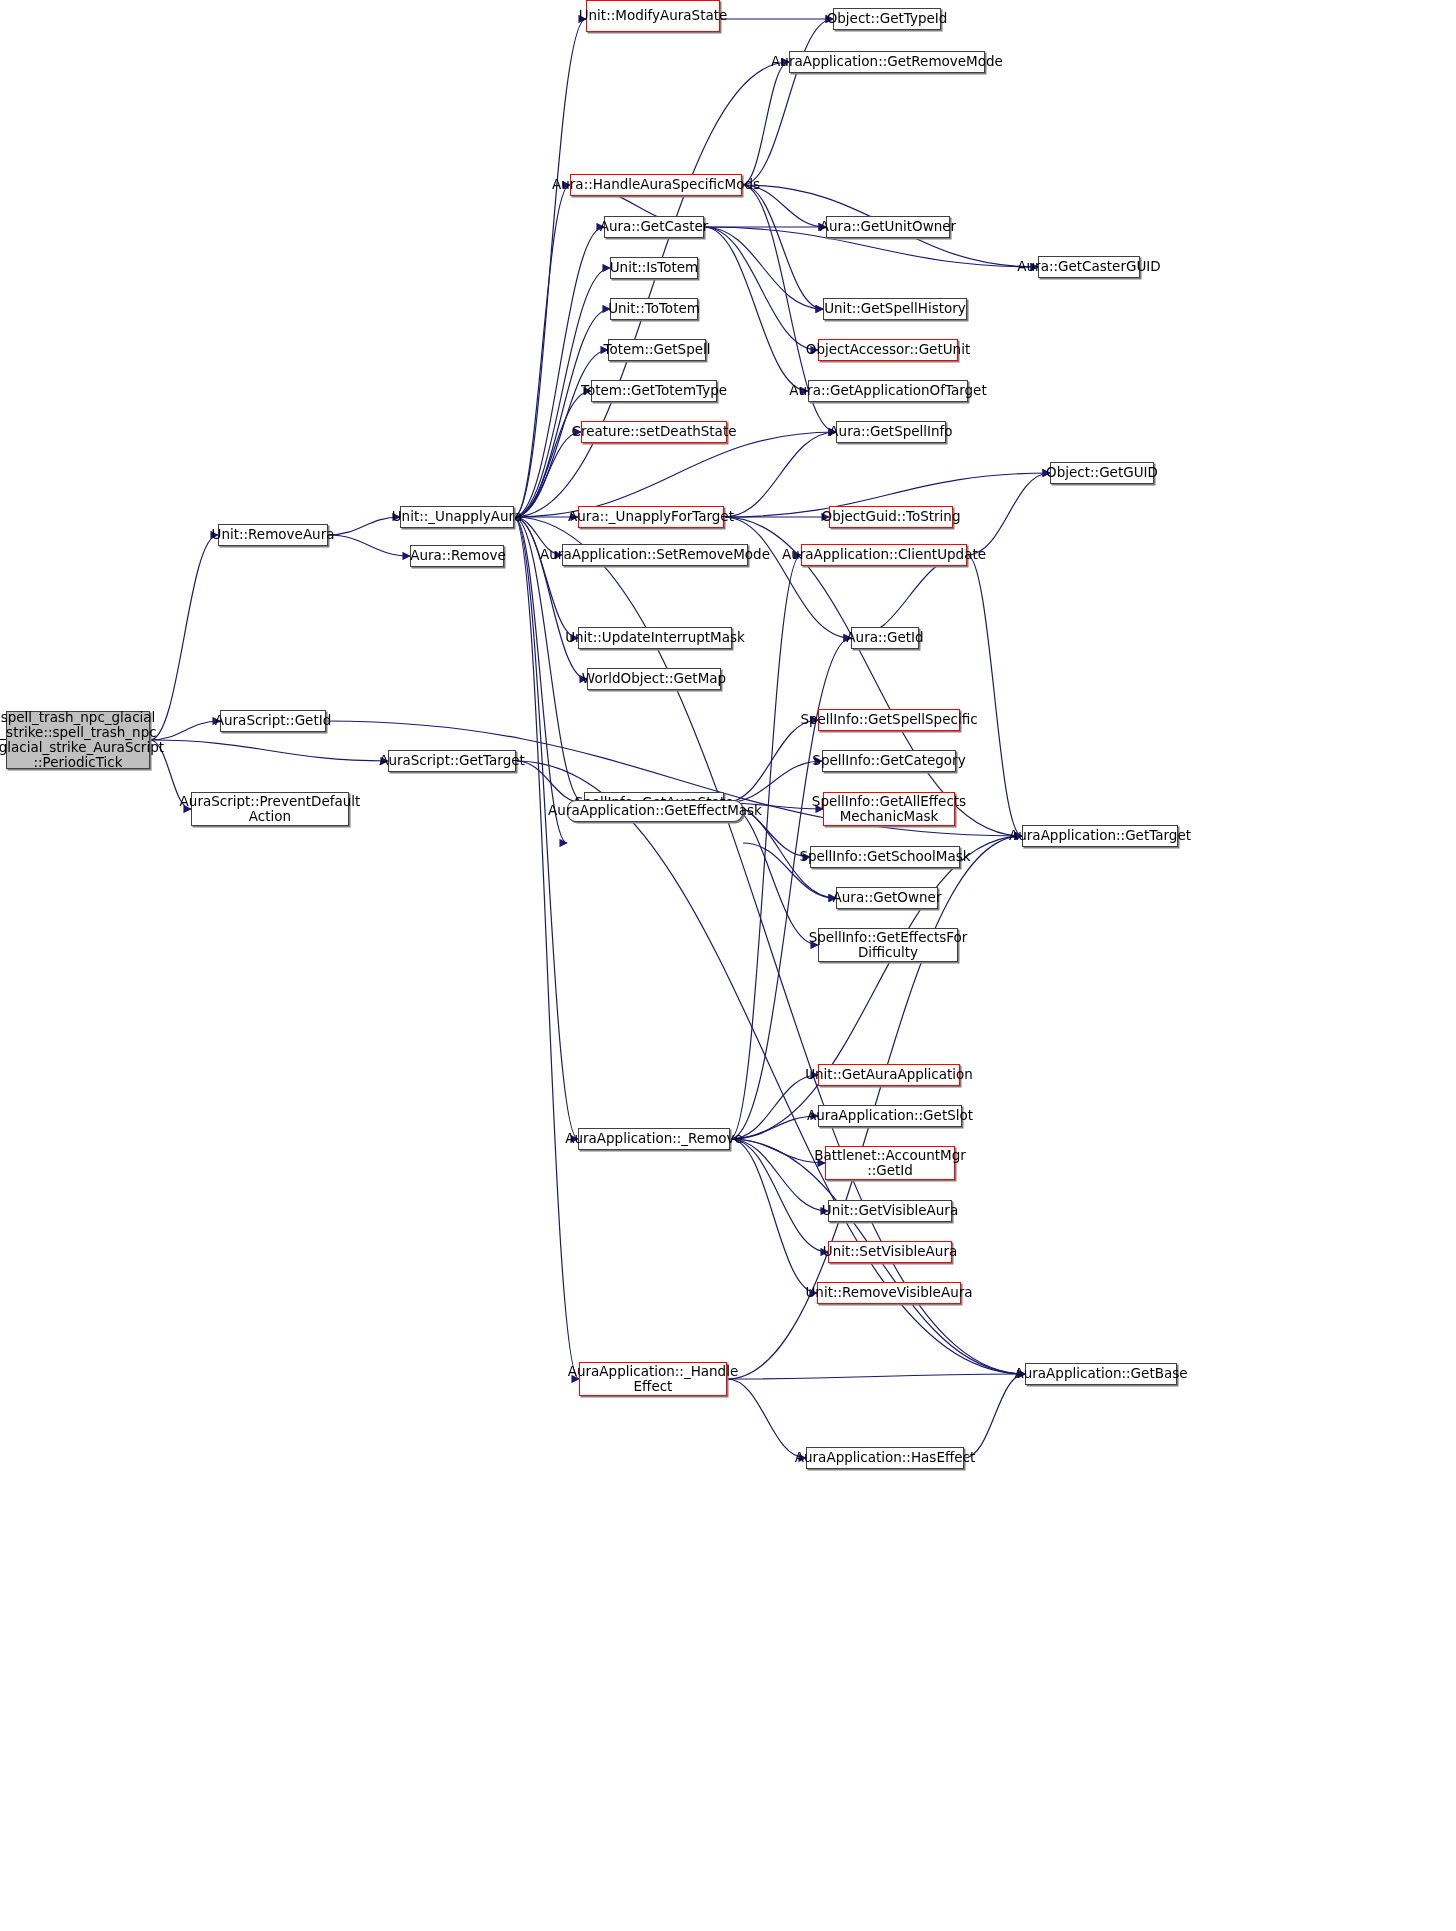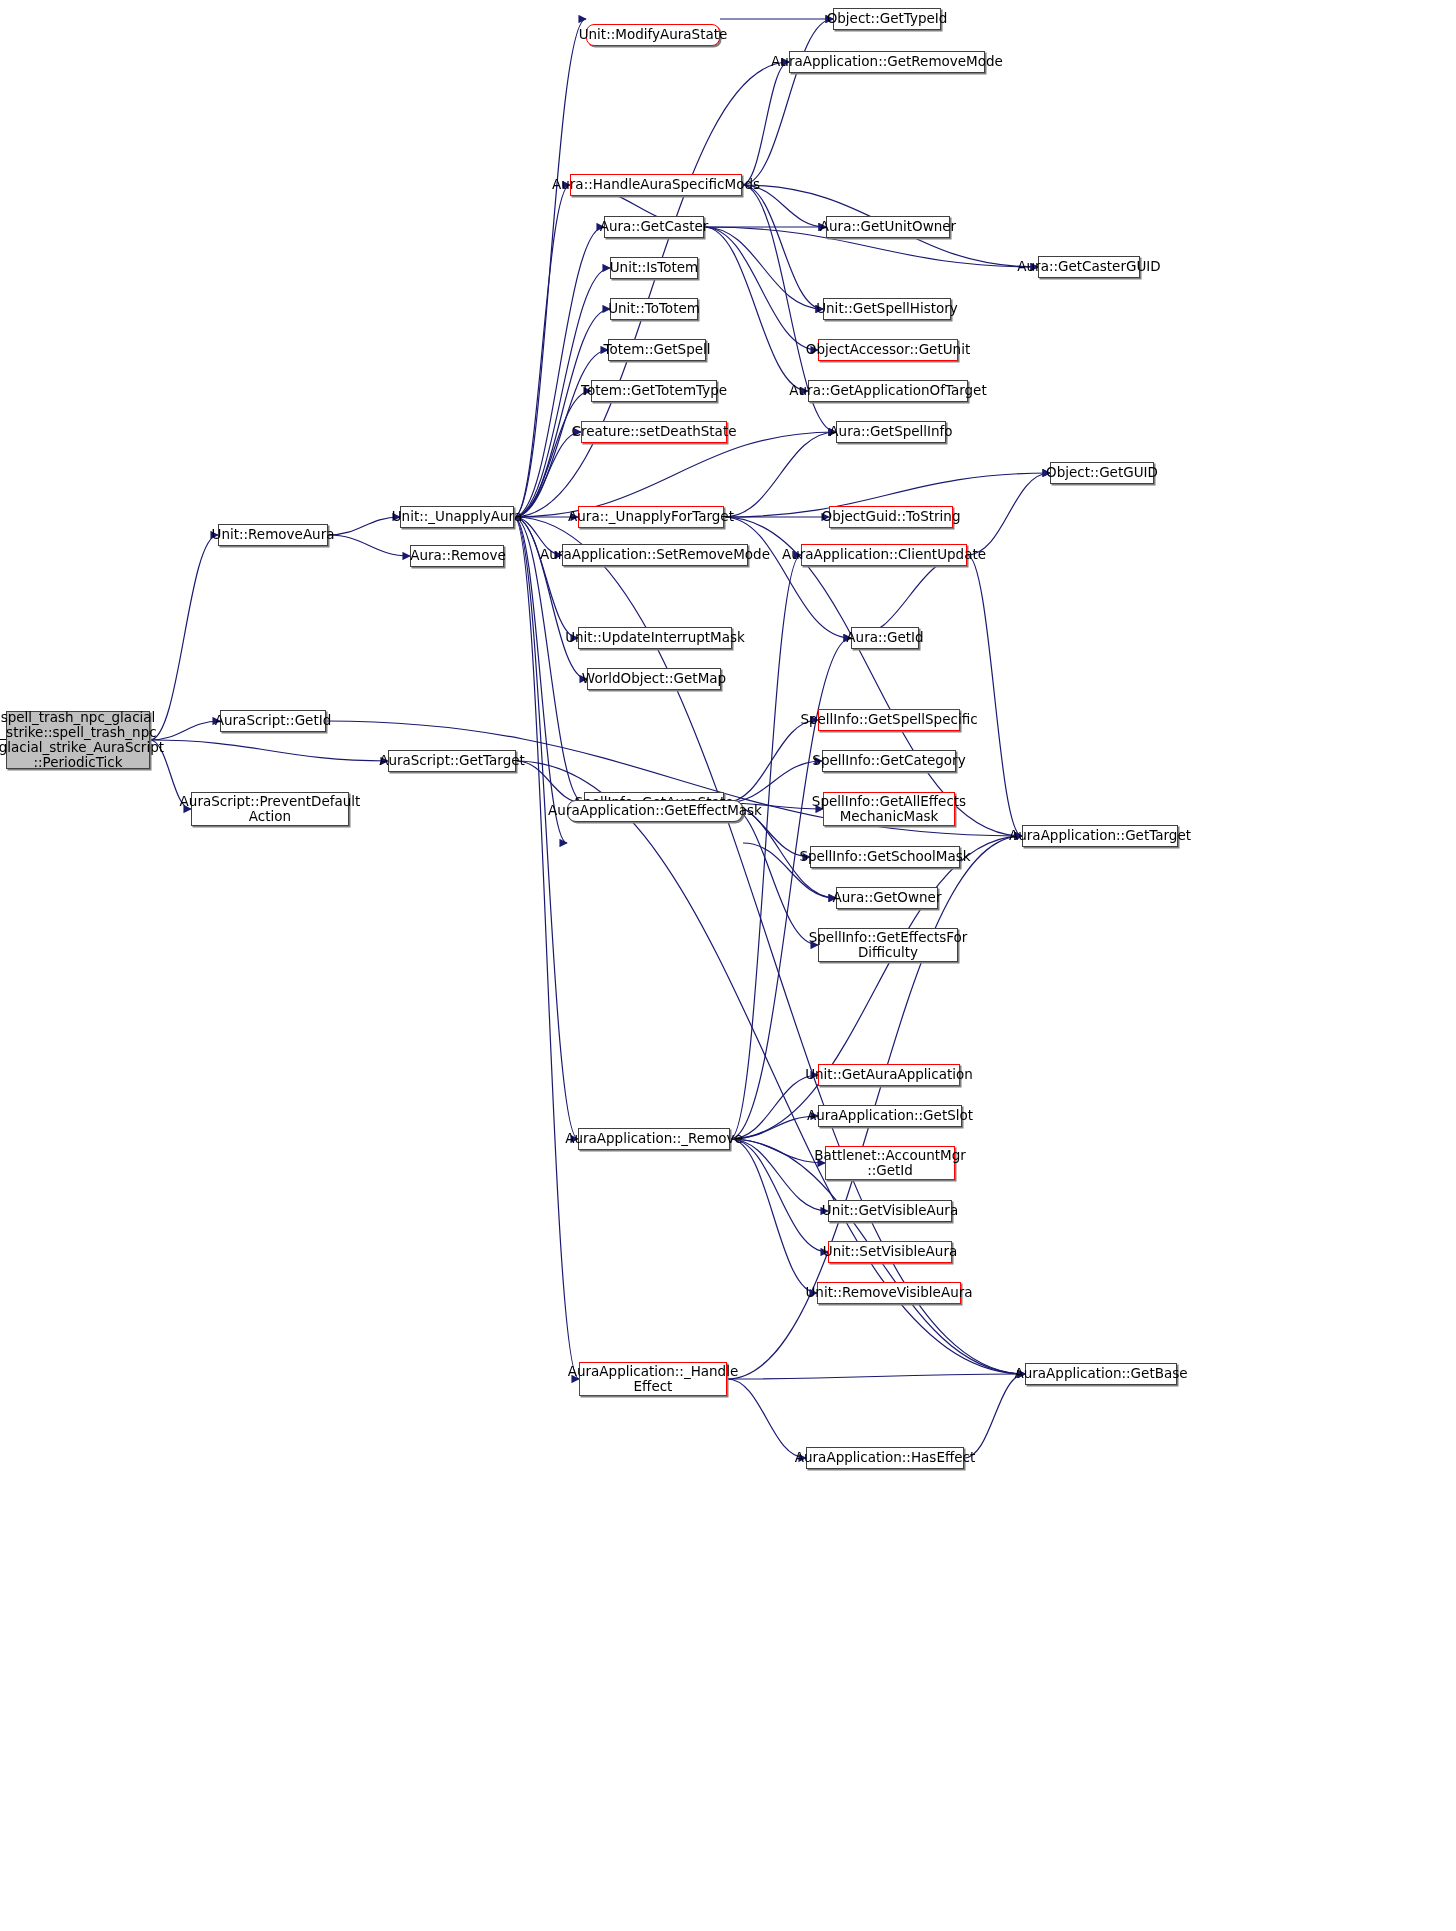--- a/index.html
+++ b/index.html
@@ -116,21 +116,21 @@
       </div>
       <div class="node" style="left: 400px; top: 506px; width: 114px; height: 22px;">
         <span>Unit::_UnapplyAura</span>
       </div>
       <div class="node" style="left: 410px; top: 545px; width: 94px; height: 22px; padding-left: 6px;">
         <span>Aura::Remove</span>
       </div>
       <div class="node" style="left: 388px; top: 750px; width: 128px; height: 22px;">
         <span>AuraScript::GetTarget</span>
       </div>
-      <div class="node red" style="left: 586px; top: 24px; width: 134px; height: 22px; border-radius: 8px;">
+      <div class="node red" style="left: 586px; top: 0; width: 134px; height: 32px;">
         <span>Unit::ModifyAuraState</span>
       </div>
       <div class="node red" style="left: 570px; top: 174px; width: 172px; height: 22px;">
         <span>Aura::HandleAuraSpecificMods</span>
       </div>
       <div class="node" style="left: 604px; top: 216px; width: 100px; height: 22px;">
         <span>Aura::GetCaster</span>
       </div>
       <div class="node" style="left: 610px; top: 257px; width: 88px; height: 22px;">
         <span>Unit::IsTotem</span>
@@ -171,21 +171,21 @@
       <div class="node red" style="left: 579px; top: 1362px; width: 148px; height: 34px;">
         <span>AuraApplication::_Handle
 Effect</span>
       </div>
       <div class="node" style="left: 789px; top: 51px; width: 196px; height: 22px;">
         <span>AuraApplication::GetRemoveMode</span>
       </div>
       <div class="node" style="left: 826px; top: 216px; width: 124px; height: 22px;">
         <span>Aura::GetUnitOwner</span>
       </div>
-      <div class="node" style="left: 823px; top: 298px; width: 128px; height: 22px;">
+      <div class="node" style="left: 823px; top: 298px; width: 144px; height: 22px;">
         <span>Unit::GetSpellHistory</span>
       </div>
       <div class="node red" style="left: 818px; top: 339px; width: 140px; height: 22px;">
         <span>ObjectAccessor::GetUnit</span>
       </div>
       <div class="node" style="left: 808px; top: 380px; width: 160px; height: 22px;">
         <span>Aura::GetApplicationOfTarget</span>
       </div>
       <div class="node" style="left: 836px; top: 421px; width: 110px; height: 22px;">
         <span>Aura::GetSpellInfo</span>

